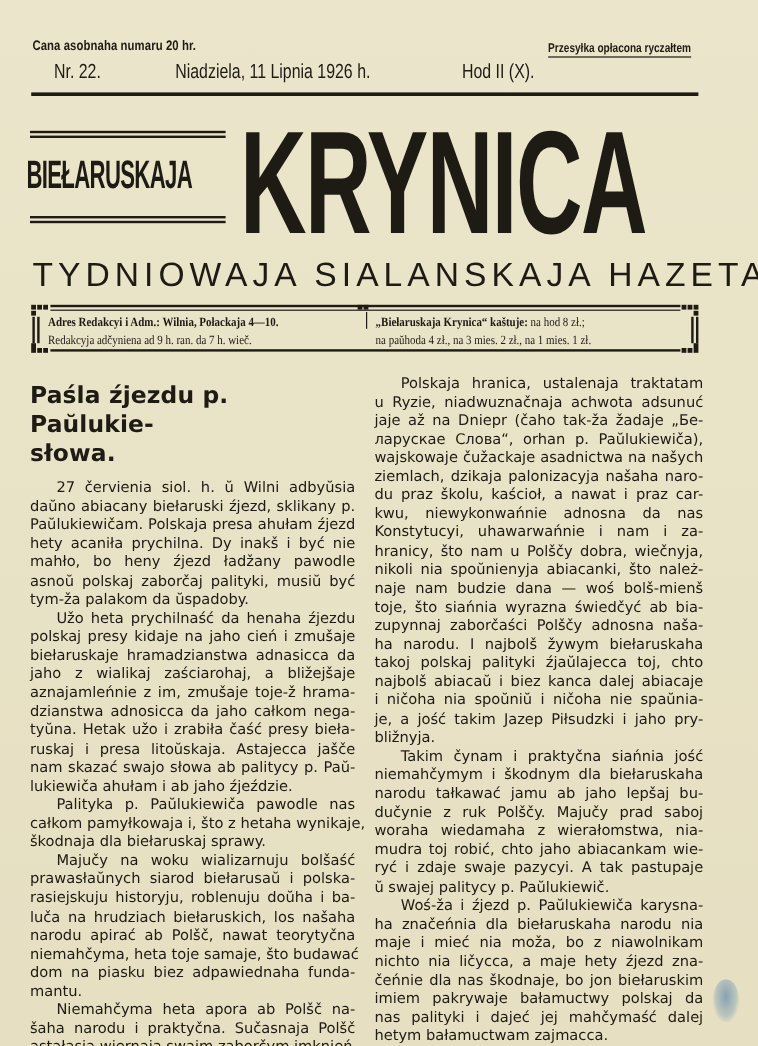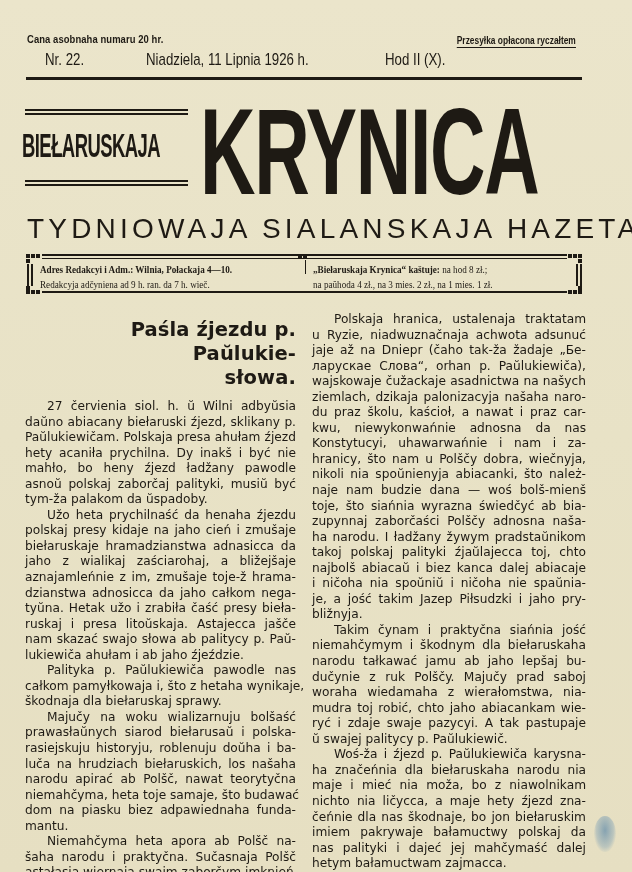--- a/index.html
+++ b/index.html
@@ -84,21 +84,21 @@
     .col {
       position: absolute; top: 312px;
       font-family: "DejaVu Sans", sans-serif;
       font-size: 12.2px; line-height: 15.55px;
       text-align: justify;
     }
     .col.left { left: 25px; width: 271px; }
     .col.right { left: 312px; width: 274px; }
     .headline {
       font-family: "DejaVu Sans", sans-serif; font-weight: bold;
-      font-size: 19.5px; line-height: 24px; text-align: right;
+      font-size: 19.5px; line-height: 24px; text-align: left;
       margin: 6px 0 9px 0; letter-spacing: 0.1px;
     }
     .col .line { display: block; text-align: justify; text-align-last: justify; white-space: nowrap; }
     .col .line.last { text-align-last: left; }
     .col .line.indent { padding-left: 22px; }
     .stain {
       position: absolute; left: 594px; top: 816px; width: 22px; height: 36px;
       background: radial-gradient(ellipse at 50% 40%, rgba(93,137,170,0.7) 0%, rgba(110,150,180,0.35) 55%, rgba(110,150,180,0) 75%);
       border-radius: 50%;
     }
@@ -221,21 +221,21 @@
         <span class="line">wajskowaje čužackaje asadnictwa na našych</span>
         <span class="line">ziemlach, dzikaja palonizacyja našaha naro-</span>
         <span class="line">du praz školu, kaścioł, a nawat i praz car-</span>
         <span class="line">kwu, niewykonwańnie adnosna da nas</span>
         <span class="line">Konstytucyi, uhawarwańnie i nam i za-</span>
         <span class="line">hranicy, što nam u Polščy dobra, wiečnyja,</span>
         <span class="line">nikoli nia spoŭnienyja abiacanki, što należ-</span>
         <span class="line">naje nam budzie dana — woś bolš-mienš</span>
         <span class="line">toje, što siańnia wyrazna świedčyć ab bia-</span>
         <span class="line">zupynnaj zaborčaści Polščy adnosna naša-</span>
-        <span class="line">ha narodu. I ładžany žywym pradstaŭnikom</span>
+        <span class="line">ha narodu. I najbolš žywym biełaruskaha</span>
         <span class="line">takoj polskaj palityki źjaŭlajecca toj, chto</span>
         <span class="line">najbolš abiacaŭ i biez kanca dalej abiacaje</span>
         <span class="line">i ničoha nia spoŭniŭ i ničoha nie spaŭnia-</span>
         <span class="line">je, a jość takim Jazep Piłsudzki i jaho pry-</span>
         <span class="line last">bližnyja.</span>
         <span class="line indent">Takim čynam i praktyčna siańnia jość</span>
         <span class="line">niemahčymym i škodnym dla biełaruskaha</span>
         <span class="line">narodu tałkawać jamu ab jaho lepšaj bu-</span>
         <span class="line">dučynie z ruk Polščy. Majučy prad saboj</span>
         <span class="line">woraha wiedamaha z wierałomstwa, nia-</span>

